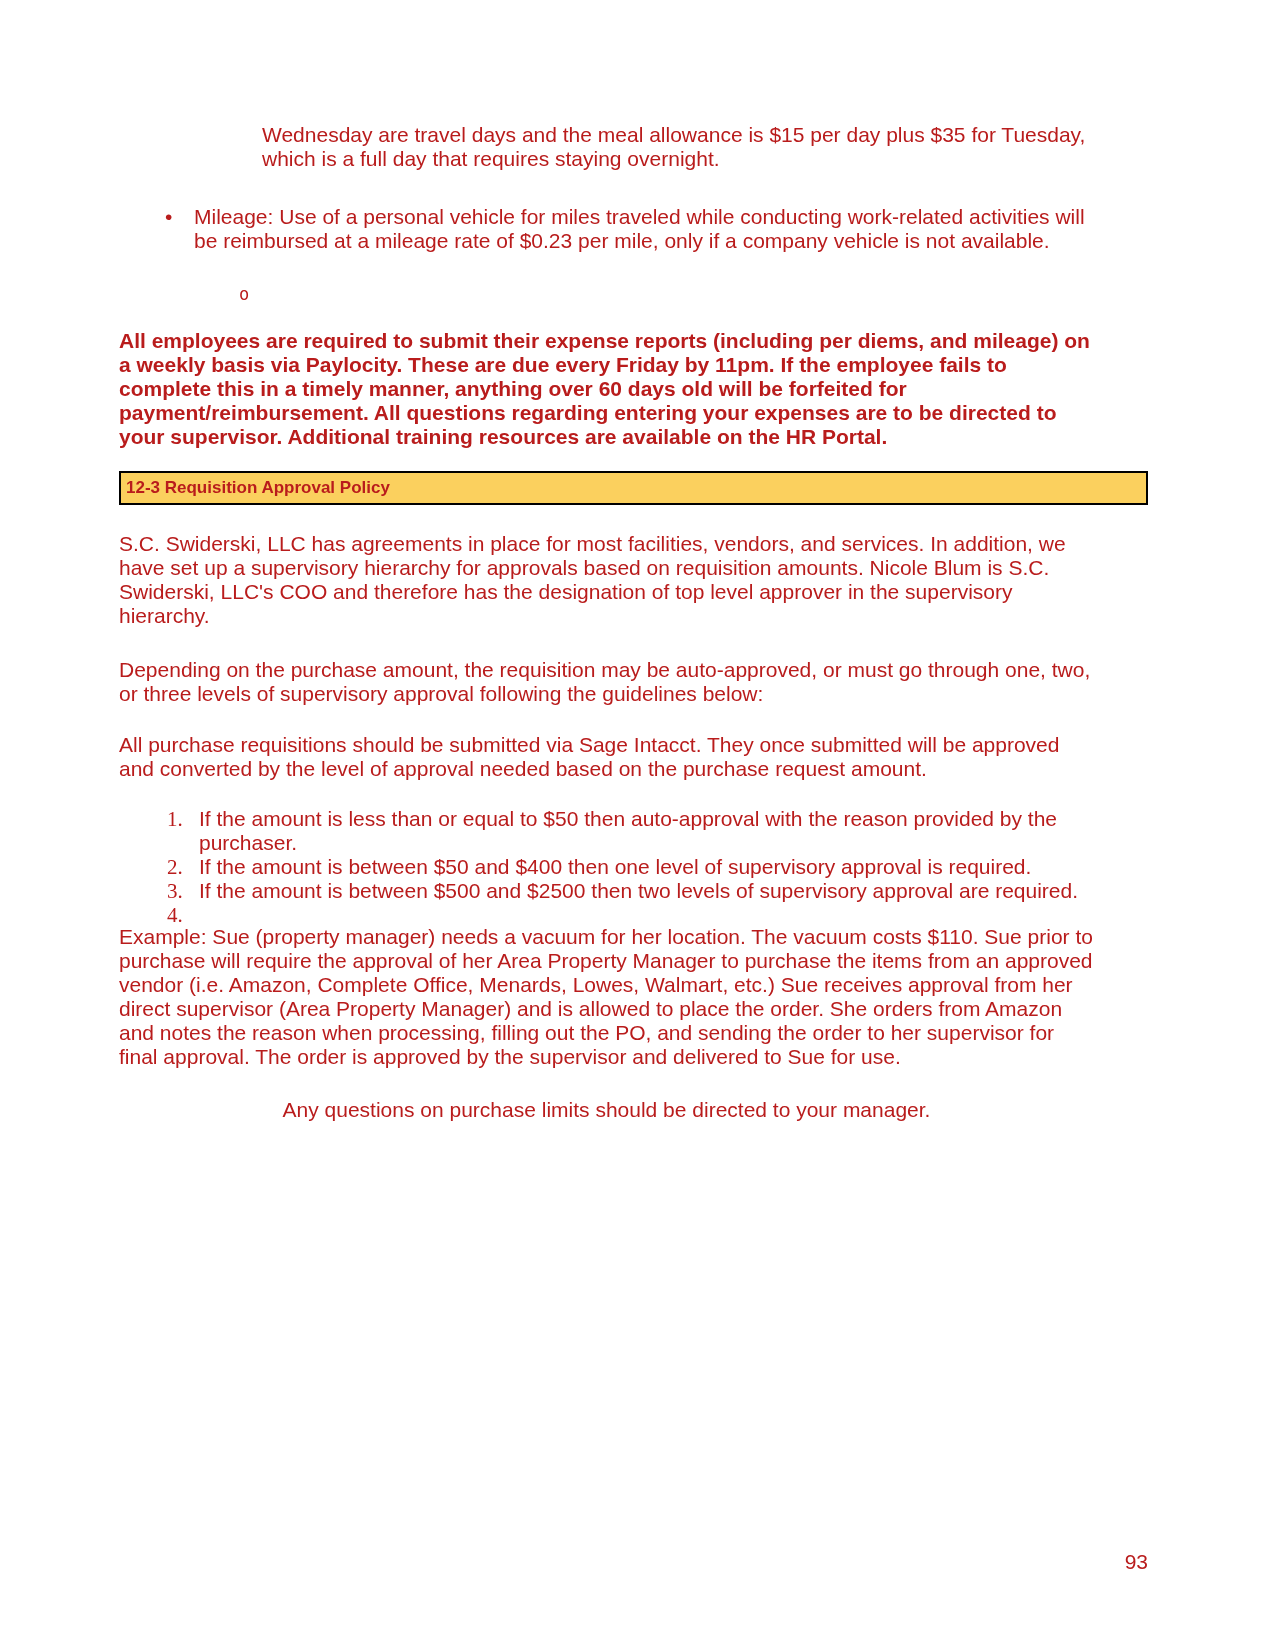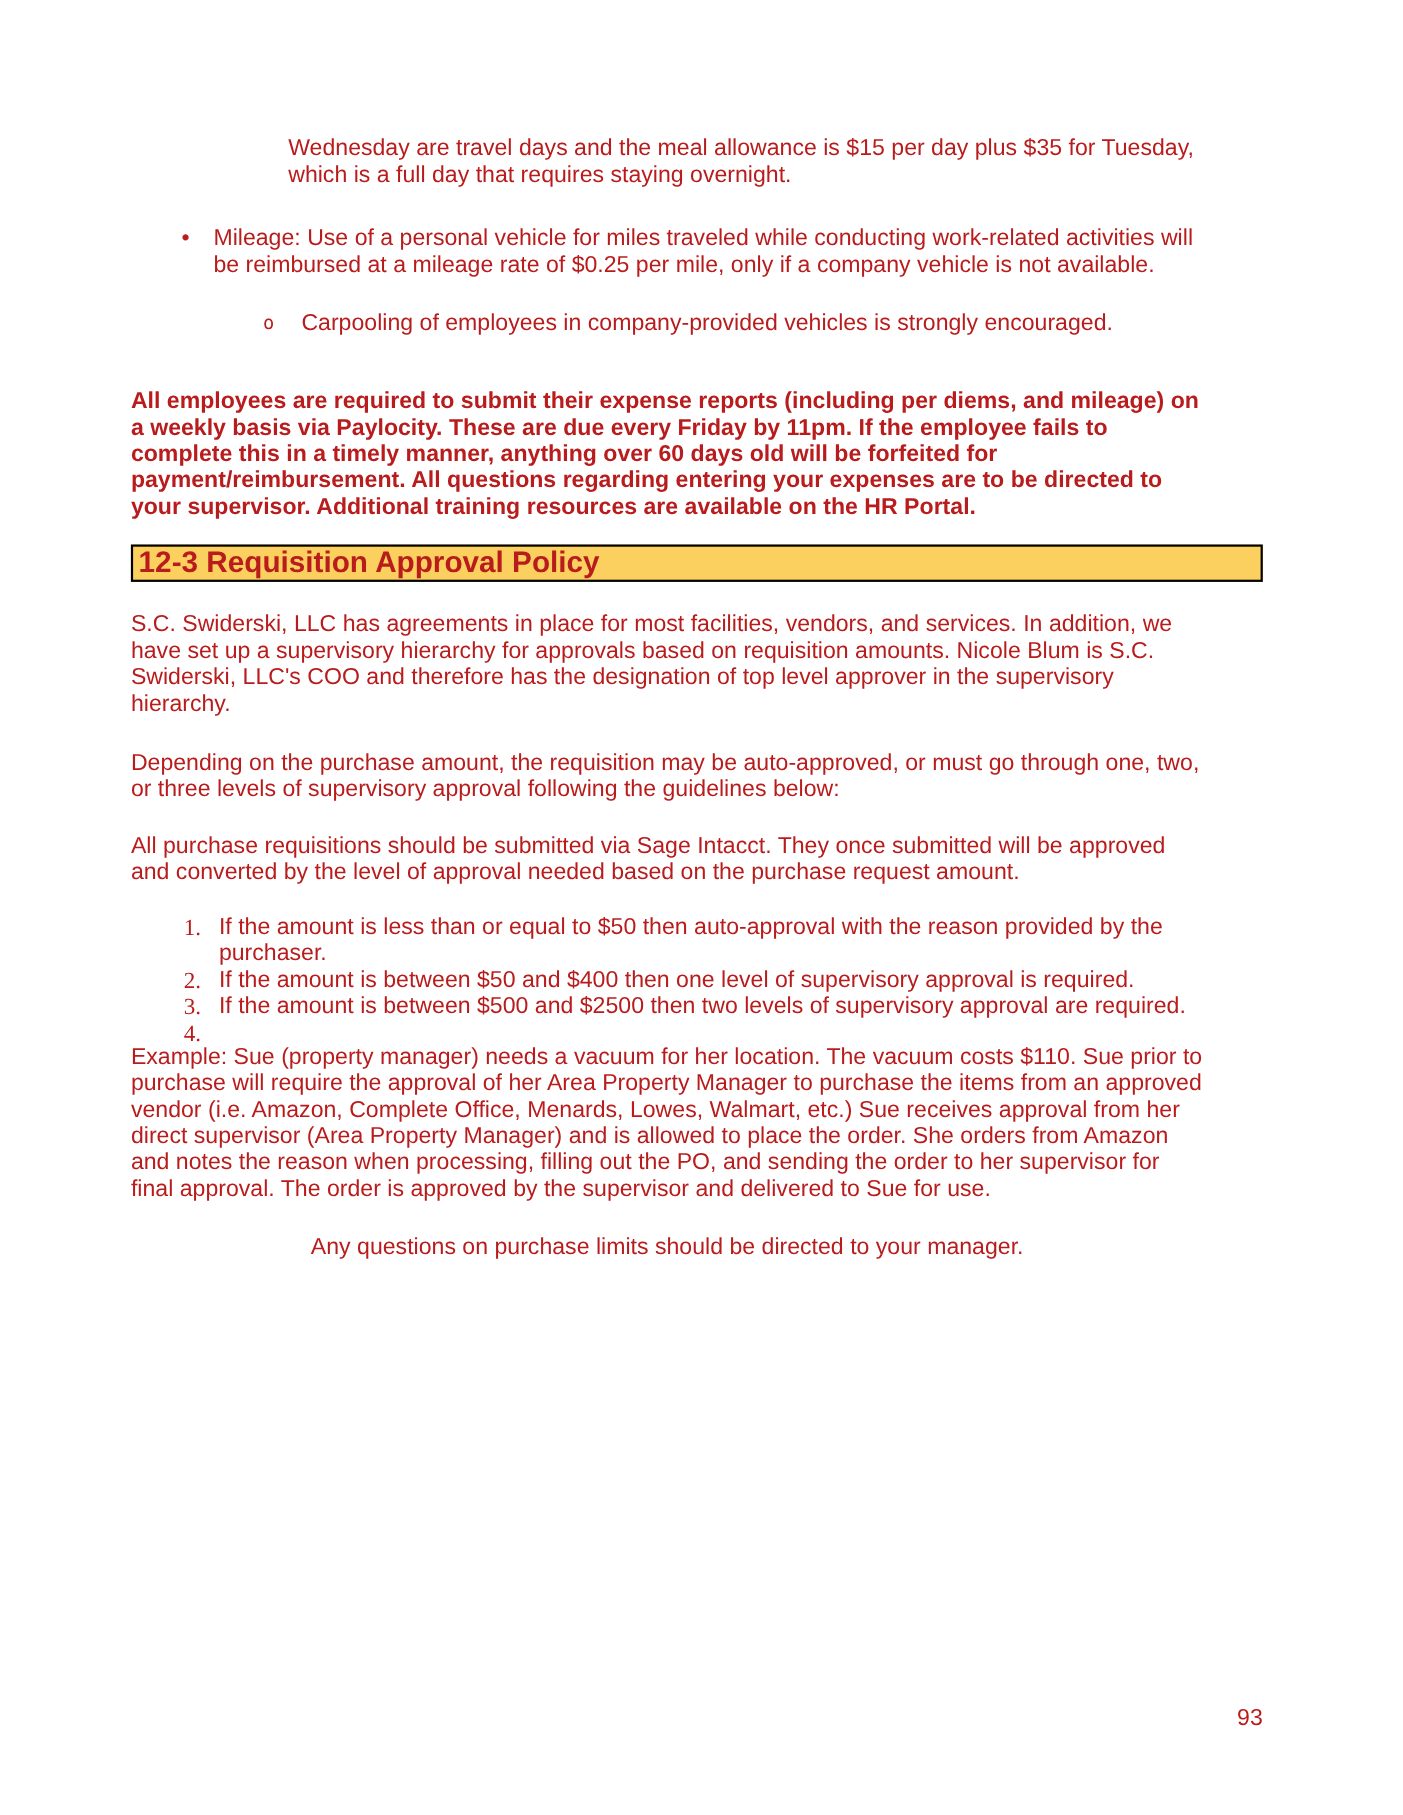--- a/index.html
+++ b/index.html
@@ -25,21 +25,21 @@
     position:absolute;left:120px;top:0;
     font-family:"DejaVu Sans Mono",monospace;font-size:17px;
   }
   .notice{margin-top:47px;font-weight:bold;}
   .section-header{
     margin-top:22px;
     width:1029px;min-width:1029px;box-sizing:border-box;
     height:34px;
     background:#FBD05E;
     border:2px solid #000000;
-    font-weight:bold;font-size:27px;line-height:29px;
+    font-weight:bold;font-size:17px;line-height:29px;
     padding-left:5px;
     flex-shrink:0;
   }
   .para{margin-top:27px;}
   .para-depending{margin-top:30px;}
   .rules{margin-top:26px;}
   .rule{position:relative;padding-left:80px;box-sizing:border-box;}
   .rule .num{
     position:absolute;left:48px;top:0;
     font-family:"Liberation Serif",serif;
@@ -51,26 +51,25 @@
 </head>
 <body>
 
 <div class="page">
   <div class="content">
 
     <div class="p-indent">Wednesday are travel days and the meal allowance is $15 per day plus $35 for Tuesday, which is a full day that requires staying overnight.</div>
 
     <div class="bullet1">
       <span class="marker">•</span>
-      <span>Mileage: Use of a personal vehicle for miles traveled while conducting work-related activities will be reimbursed at a mileage rate of $0.25 per mile, only if a company vehicle is not available.</span>
+      <span>Mileage: Use of a personal vehicle for miles traveled while conducting work-related activities will be reimbursed at a mileage rate of $0.23 per mile, only if a company vehicle is not available.</span>
     </div>
 
     <div class="bullet2">
       <span class="marker">o</span>
-      <span>Carpooling of employees in company-provided vehicles is strongly encouraged.</span>
     </div>
 
     <div class="notice">All employees are required to submit their expense reports (including per diems, and mileage) on a weekly basis via Paylocity. These are due every Friday by 11pm. If the employee fails to complete this in a timely manner, anything over 60 days old will be forfeited for payment/reimbursement. All questions regarding entering your expenses are to be directed to your supervisor. Additional training resources are available on the HR Portal.</div>
 
     <div class="section-header">12-3 Requisition Approval Policy</div>
 
     <div class="para">S.C. Swiderski, LLC has agreements in place for most facilities, vendors, and services. In addition, we have set up a supervisory hierarchy for approvals based on requisition amounts. Nicole Blum is S.C. Swiderski, LLC's COO and therefore has the designation of top level approver in the supervisory hierarchy.</div>
 
     <div class="para para-depending">Depending on the purchase amount, the requisition may be auto-approved, or must go through one, two, or three levels of supervisory approval following the guidelines below:</div>
 

